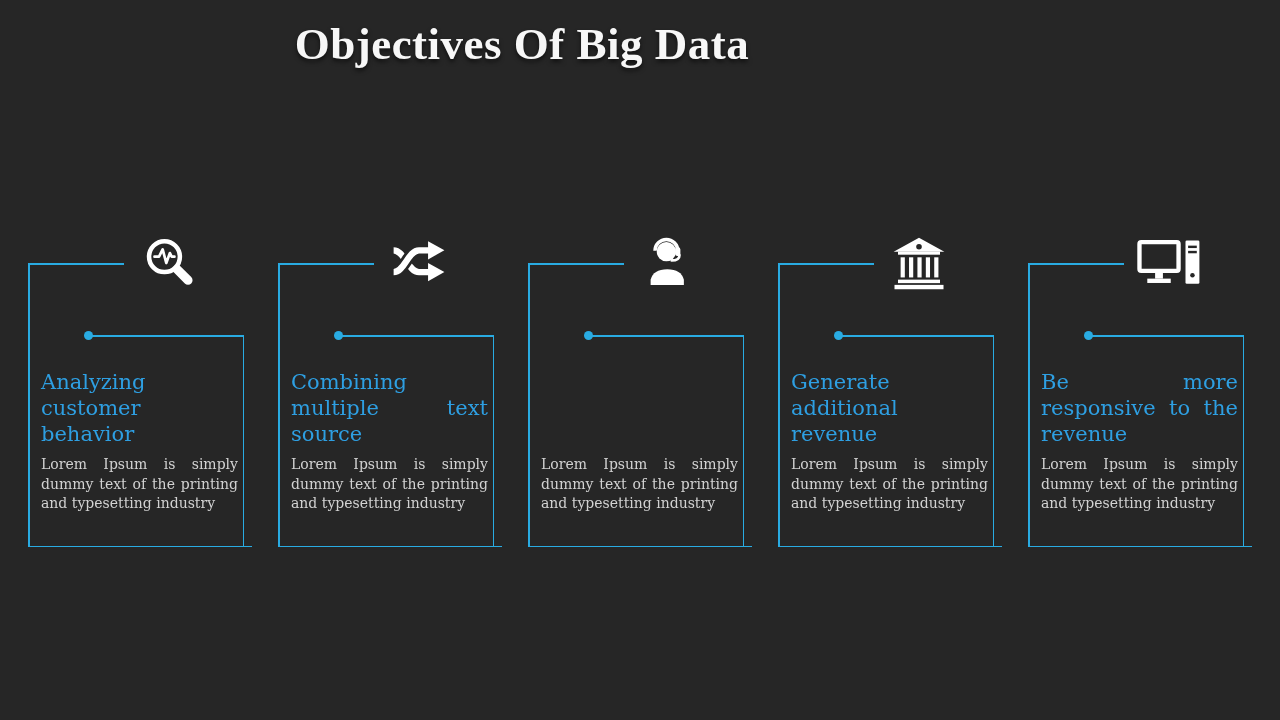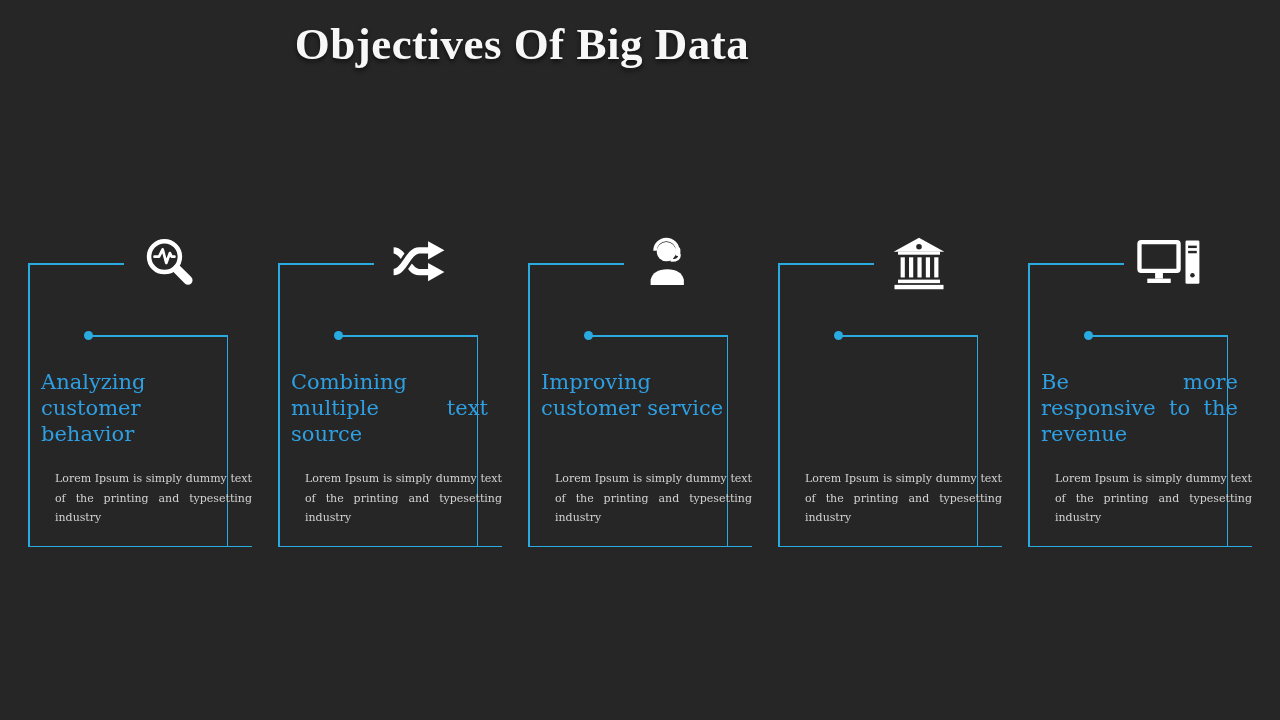--- a/index.html
+++ b/index.html
@@ -21,43 +21,43 @@
   .slide-title{
     position:absolute;top:18px;left:0;width:1044px;
     text-align:center;
     font-family:"Liberation Serif", serif;
     font-size:45px;font-weight:700;letter-spacing:.5px;
     color:#f7f7f7;
     text-shadow:0 3px 4px rgba(0,0,0,.55);
     margin:0;
   }
   .card{
-    position:absolute;top:263px;width:200px;height:284px;
+    position:absolute;top:263px;width:216px;height:284px;
   }
   .b-left,.b-right{position:absolute;width:1.5px;background:var(--accent);}
   .b-left{left:0;top:0;height:284px;}
   .b-right{right:0;top:72.5px;height:211.5px;}
   .b-top{position:absolute;left:0;top:0;width:96px;height:1.5px;background:var(--accent);}
   .b-bottom{position:absolute;left:0;bottom:0;width:224px;height:1.5px;background:var(--accent);}
   .dot-line{position:absolute;left:62px;right:0;top:72px;height:1.5px;background:var(--accent);}
   .dot{position:absolute;left:56px;top:68px;width:9px;height:9px;border-radius:50%;background:var(--accent);}
   .icon-wrap{
     position:absolute;left:103px;top:-29px;width:76px;height:58px;
     display:flex;align-items:center;justify-content:center;
   }
   .icon-wrap svg{display:block;}
   .card-heading{
     position:absolute;left:13px;top:106px;width:197px;margin:0;
     font-size:21px;line-height:26px;font-weight:400;
     color:var(--heading);
     text-align:justify;
   }
   .card-body{
-    position:absolute;left:13px;top:192px;width:197px;margin:14px;
-    font-size:11px;line-height:19.5px;
+    position:absolute;left:13px;top:192px;width:197px;margin:0;
+    font-size:14px;line-height:19.5px;
     color:var(--body-text);
     text-align:justify;
   }
 </style>
 </head>
 <body>
 
 <div class="stage">
 
   <h1 class="slide-title">Objectives Of Big Data</h1>
@@ -109,21 +109,20 @@
     <div class="dot-line"></div>
     <div class="icon-wrap">
       <svg width="56" height="58" viewBox="0 0 64 64">
         <path d="M11,57 L11,51 Q14,39 30,39 Q46,39 49,51 L49,57 Z" fill="#fff"></path>
         <circle cx="29" cy="19" r="11" fill="#fff"></circle>
         <path d="M16,18 A13,13 0 0 1 42,18" fill="none" stroke="#fff" stroke-width="4"></path>
         <rect x="39" y="14" width="6" height="10" rx="2.5" fill="#fff"></rect>
         <path d="M44,23 Q44,29 35,29" fill="none" stroke="#fff" stroke-width="3" stroke-linecap="round"></path>
       </svg>
     </div>
-    <h3 class="card-heading">Improving customer service</h3>
     <p class="card-body">Lorem Ipsum is simply dummy text of the printing and typesetting industry</p>
   </div>
 
   <div class="card" style="left:778px">
     <div class="b-left"></div>
     <div class="b-top"></div>
     <div class="b-right"></div>
     <div class="b-bottom"></div>
     <div class="dot"></div>
     <div class="dot-line"></div>
@@ -134,20 +133,21 @@
         <rect x="8" y="19" width="48" height="3.5" fill="#fff"></rect>
         <rect x="11" y="25.5" width="4.8" height="23" fill="#fff"></rect>
         <rect x="20.6" y="25.5" width="4.8" height="23" fill="#fff"></rect>
         <rect x="30.2" y="25.5" width="4.8" height="23" fill="#fff"></rect>
         <rect x="39.8" y="25.5" width="4.8" height="23" fill="#fff"></rect>
         <rect x="49.4" y="25.5" width="4.8" height="23" fill="#fff"></rect>
         <rect x="8" y="51" width="48" height="4" fill="#fff"></rect>
         <rect x="4" y="57" width="56" height="5" fill="#fff"></rect>
       </svg>
     </div>
+    <h3 class="card-heading">Generate additional revenue</h3>
     <p class="card-body">Lorem Ipsum is simply dummy text of the printing and typesetting industry</p>
   </div>
 
   <div class="card" style="left:1028px">
     <div class="b-left"></div>
     <div class="b-top"></div>
     <div class="b-right"></div>
     <div class="b-bottom"></div>
     <div class="dot"></div>
     <div class="dot-line"></div>

